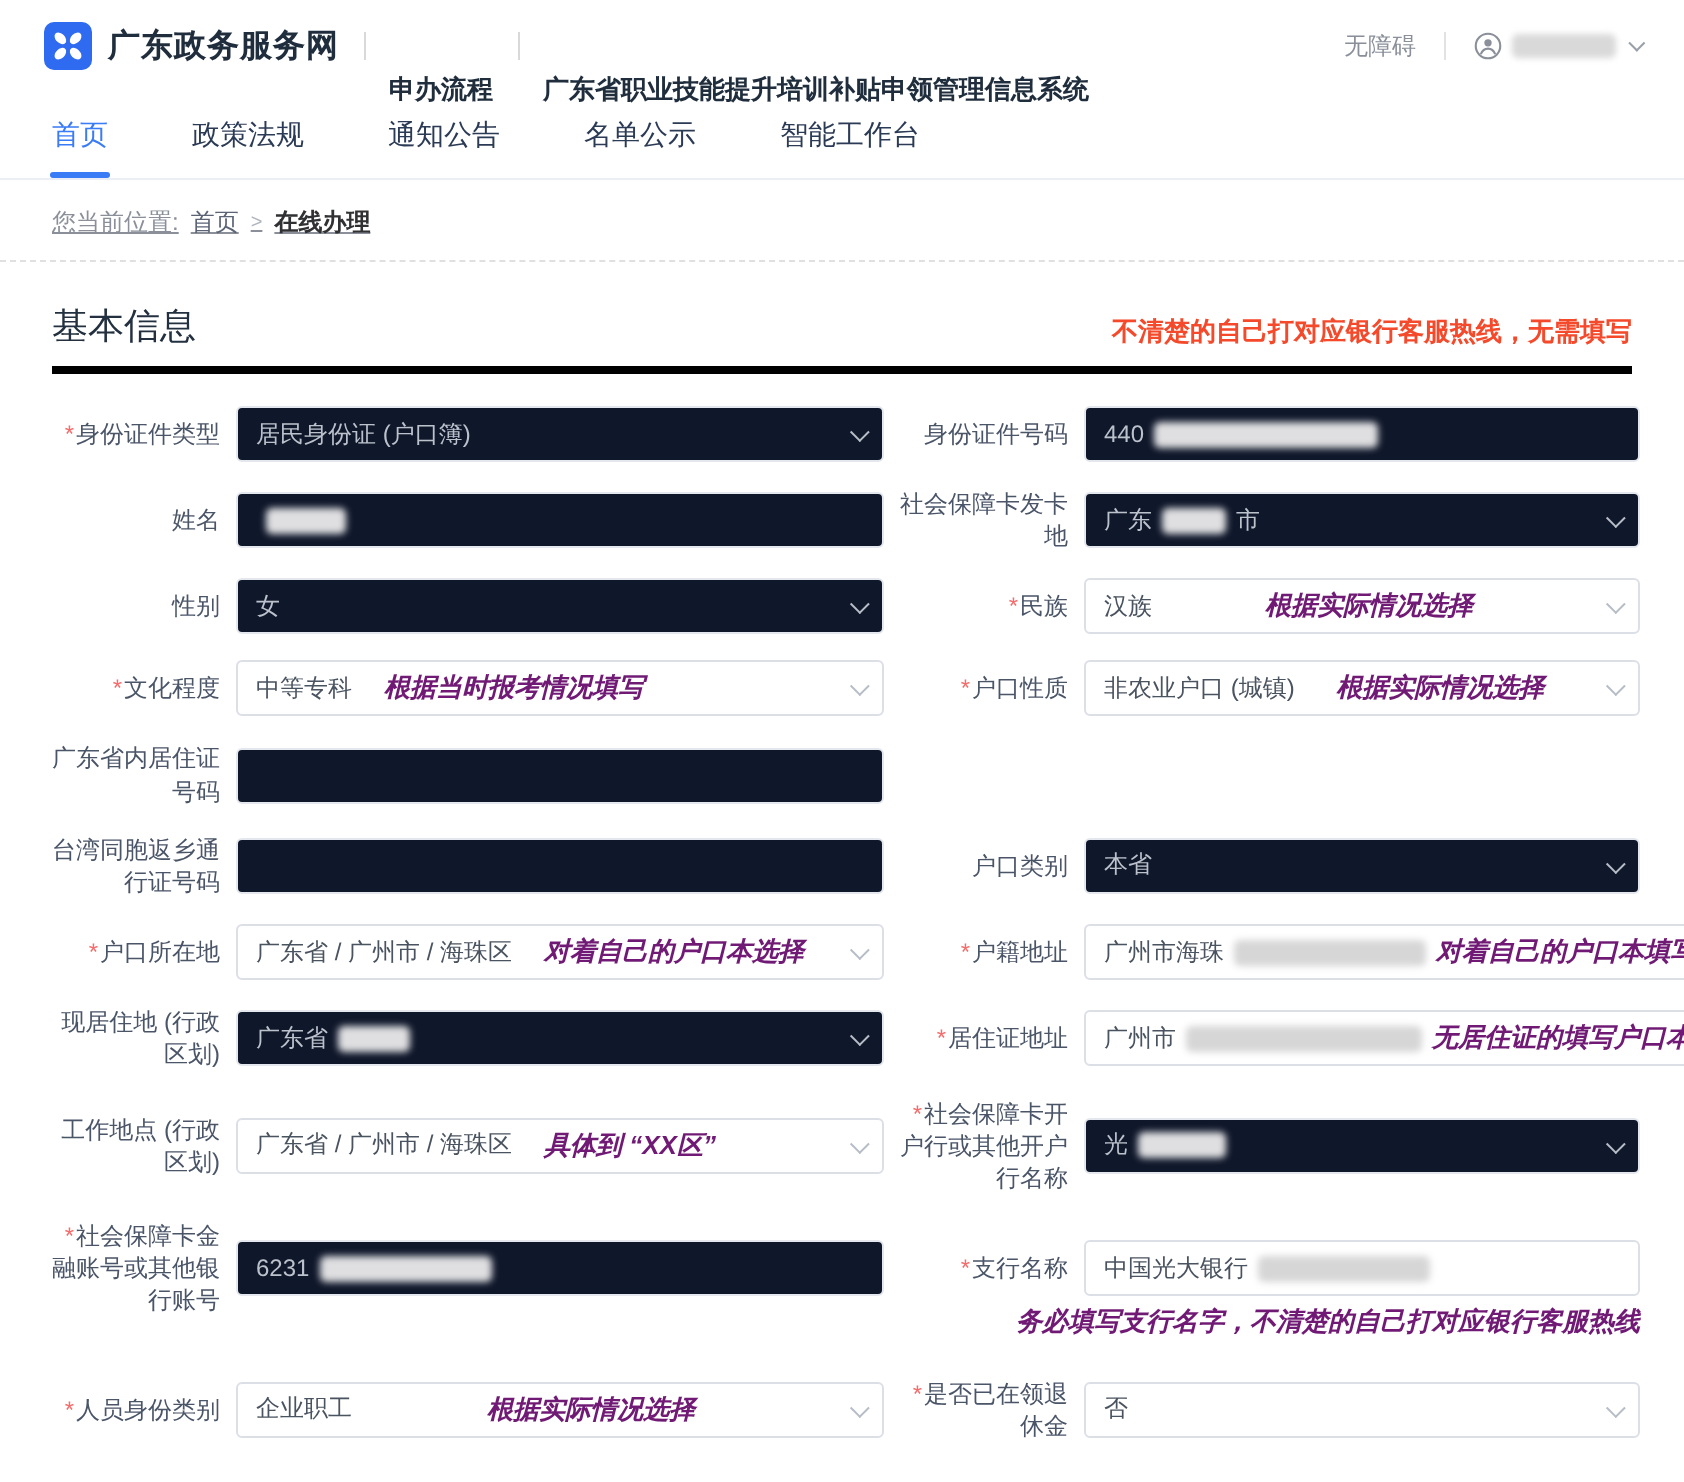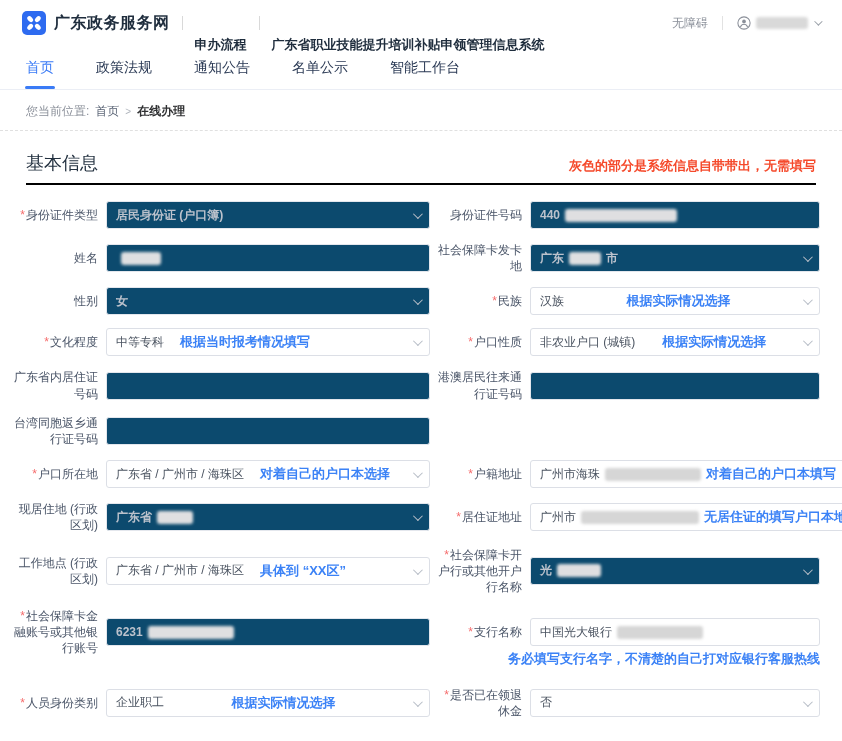--- a/index.html
+++ b/index.html
@@ -18,51 +18,51 @@
   .user-blur { width:52px; height:12px; background:#d9d9d9; border-radius:3px; margin:0 6px 0 5px; filter:blur(1.5px); }
   .tiny-caret { width:6px; height:6px; border-right:1px solid #9aa0a8; border-bottom:1px solid #9aa0a8; transform:rotate(45deg) translateY(-2px); }
 
   
   .nav { height:44px; display:flex; align-items:stretch; padding:0 26px; border-bottom:1px solid #ebeef5; }
   .nav-tab { position:relative; display:flex; align-items:center; margin-right:42px; font-size:14px; color:#2b3a55; cursor:pointer; }
   .nav-tab.active { color:#3a7bf6; }
   .nav-tab.active::after { content:""; position:absolute; left:50%; transform:translateX(-50%); bottom:0; width:30px; height:3px; border-radius:2px; background:#3a7bf6; }
 
   
-  .crumbbar { margin-top:13px; padding:0 26px 10px; border-bottom:1px dashed #e0e0e0; font-size:12px; color:#8a8f99; display:flex; align-items:center; gap:6px; }
+  .crumbbar { margin-top:13px; padding:0 26px 10px; border-bottom:1px dashed #e0e0e0; font-size:12px; color:#8a8f99; display:flex; align-items:center; gap:6px;text-decoration:underline; }
   .crumb-home { color:#5a6475; }
   .crumb-sep { color:#b0b5bd; font-size:10px; }
   .crumb-cur { color:#303133; font-weight:bold; }
 
   
-  .section-head { margin:20px 26px 0; display:flex; align-items:flex-end; padding-bottom:8px; border-bottom:2px solid #000000; }
+  .section-head { margin:20px 26px 0; display:flex; align-items:flex-end; padding-bottom:8px; border-bottom:4px solid #000000; }
   .section-title { font-size:18px; color:#22303f; }
   .section-note { margin-left:auto; font-size:13px; font-weight:bold; color:#f5492b; }
 
   
   .form { padding:16px 22px 0 14px; }
-  .frow { display:flex; align-items:center; margin-bottom:13px; }
+  .frow { display:flex; align-items:center; margin-bottom:13px;margin-left:12px; }
   .frow.tall { margin-bottom:30px; }
   .fcell { display:flex; align-items:center; }
   .fcell.left  { width:416px; flex:0 0 auto; }
   .fcell.right { flex:1 1 auto; margin-left:8px; }
   .flabel { flex:0 0 auto; width:92px; padding-right:8px; text-align:right;
     font-size:12px; line-height:1.35; color:#4a5568; }
   .req { color:#f56c6c; margin-right:1px; }
   .fcol { flex:1 1 auto; position:relative; min-width:0; }
   .fbox { height:28px; border:1px solid #dcdfe6; border-radius:3px; background:#fff;
     display:flex; align-items:center; padding:0 9px; font-size:12px; color:#4a5360; overflow:visible; white-space:nowrap; }
   .fbox.select { padding-right:26px; }
-  .fbox.disabled { background:#0c4a6e; border-color:#e4e7ed; color:#bcc2cc;font-weight:bold; }
+  .fbox.disabled { background:#0f172a; border-color:#e4e7ed; color:#bcc2cc; }
   .chev { position:absolute; right:10px; top:11px; width:7px; height:7px;
     border-right:1px solid #b7bdc7; border-bottom:1px solid #b7bdc7; transform:rotate(45deg) translateY(-2px); }
   .blur-chip { display:inline-block; height:13px; border-radius:3px; background:#d6d6d6;
     filter:blur(1.8px); margin:0 5px; flex:0 0 auto; }
   .fbox.disabled .blur-chip { background:#dfdfe1; }
-  .anno { font-size:13px; font-weight:bold; color:#3b82f6; white-space:nowrap; }
+  .anno { font-size:13px; font-weight:bold; color:#701a75; white-space:nowrap;font-style:italic; }
   .anno.after { margin-left:16px; }
   .anno.mid   { margin-left:auto; margin-right:auto; }
   .anno.right { margin-left:auto; }
   .anno.below { position:absolute; right:0; top:32px; }
 </style>
 </head>
 <body>
 
 <div class="topbar">
   <svg class="logo" viewBox="0 0 24 24">
@@ -104,21 +104,21 @@
 
 <div class="crumbbar">
   <span>您当前位置:</span>
   <span class="crumb-home">首页</span>
   <span class="crumb-sep">&gt;</span>
   <span class="crumb-cur">在线办理</span>
 </div>
 
 <div class="section-head">
   <span class="section-title">基本信息</span>
-  <span class="section-note">灰色的部分是系统信息自带带出，无需填写</span>
+  <span class="section-note">不清楚的自己打对应银行客服热线，无需填写</span>
 </div>
 
 <div class="form" id="form-rows">
     <div class="frow">
       <div class="fcell left">
         <div class="flabel"><span class="req">*</span>身份证件类型</div>
         <div class="fcol">
           <div class="fbox select disabled">
             <span class="fval">居民身份证 (户口簿)</span>
           </div>
@@ -199,32 +199,35 @@
         </div>
       </div>
     </div>
     <div class="frow">
       <div class="fcell left">
         <div class="flabel">广东省内居住证号码</div>
         <div class="fcol">
           <div class="fbox disabled"></div>
         </div>
       </div>
-      <div class="fcell right">
-        <div class="flabel">港澳居民往来通行证号码</div>
+    </div>
+    <div class="frow">
+      <div class="fcell left">
+        <div class="flabel">台湾同胞返乡通行证号码</div>
         <div class="fcol">
           <div class="fbox disabled"></div>
         </div>
       </div>
-    </div>
-    <div class="frow">
-      <div class="fcell left">
-        <div class="flabel">台湾同胞返乡通行证号码</div>
-        <div class="fcol">
-          <div class="fbox disabled"></div>
+      <div class="fcell right">
+        <div class="flabel">户口类别</div>
+        <div class="fcol">
+          <div class="fbox select disabled">
+            <span class="fval">本省</span>
+          </div>
+          <span class="chev"></span>
         </div>
       </div>
     </div>
     <div class="frow">
       <div class="fcell left">
         <div class="flabel"><span class="req">*</span>户口所在地</div>
         <div class="fcol">
           <div class="fbox select">
             <span class="fval">广东省 / 广州市 / 海珠区</span>
             <span class="anno after">对着自己的户口本选择</span>

